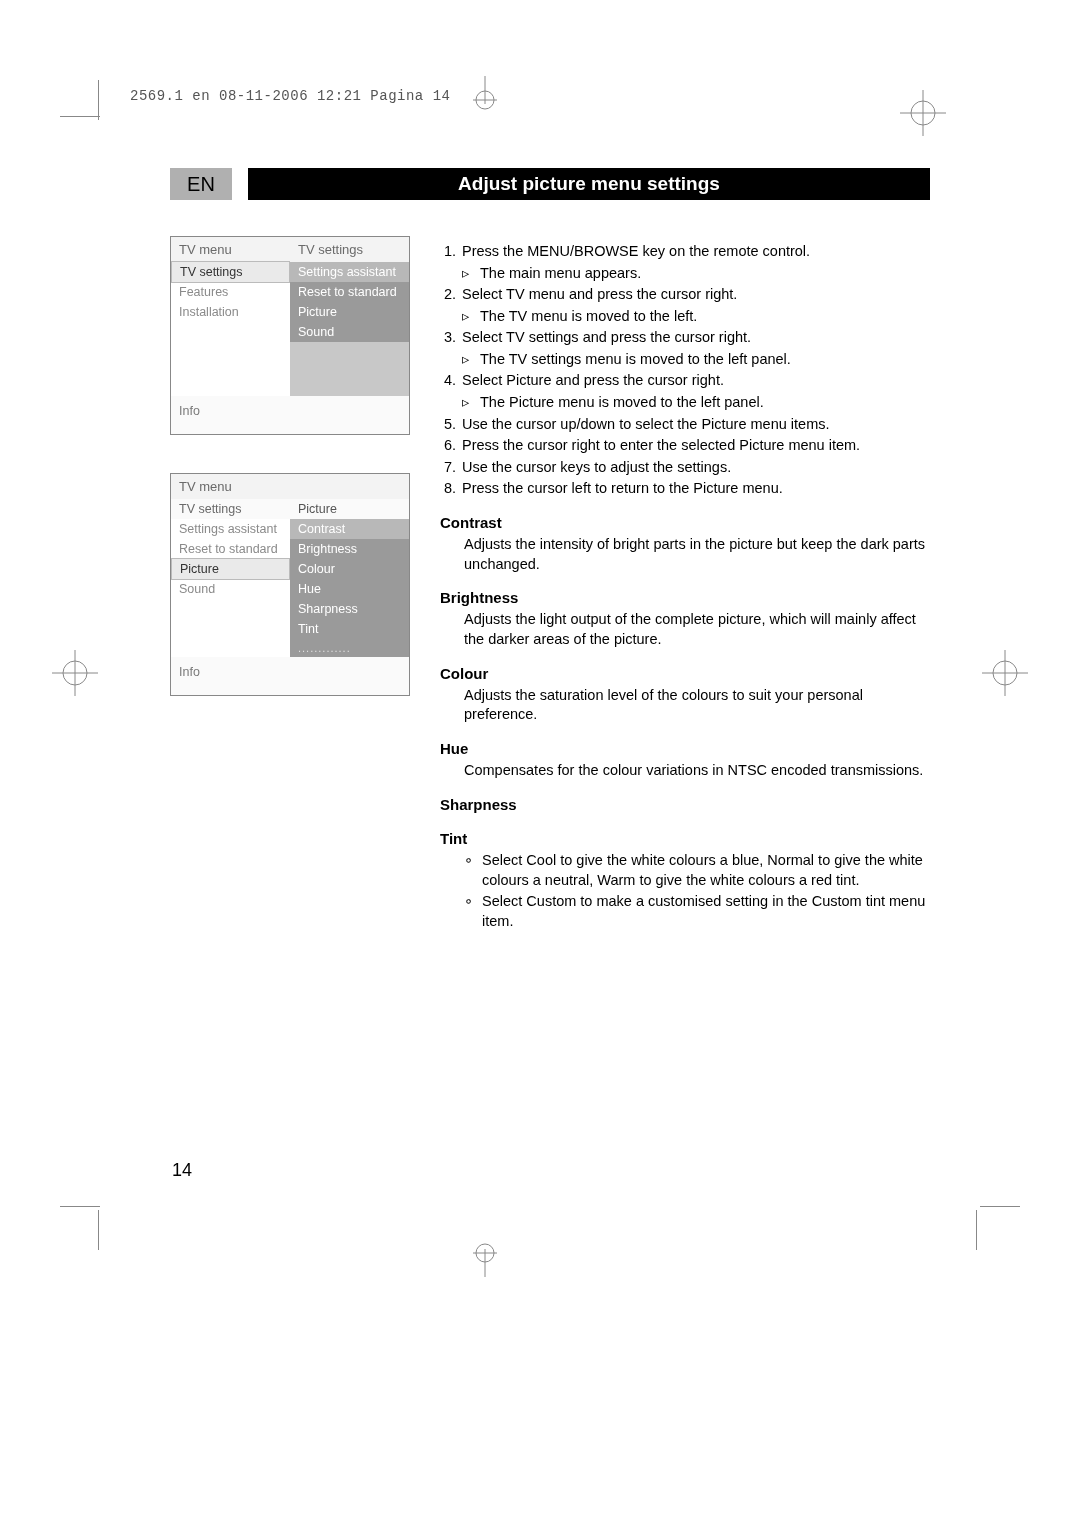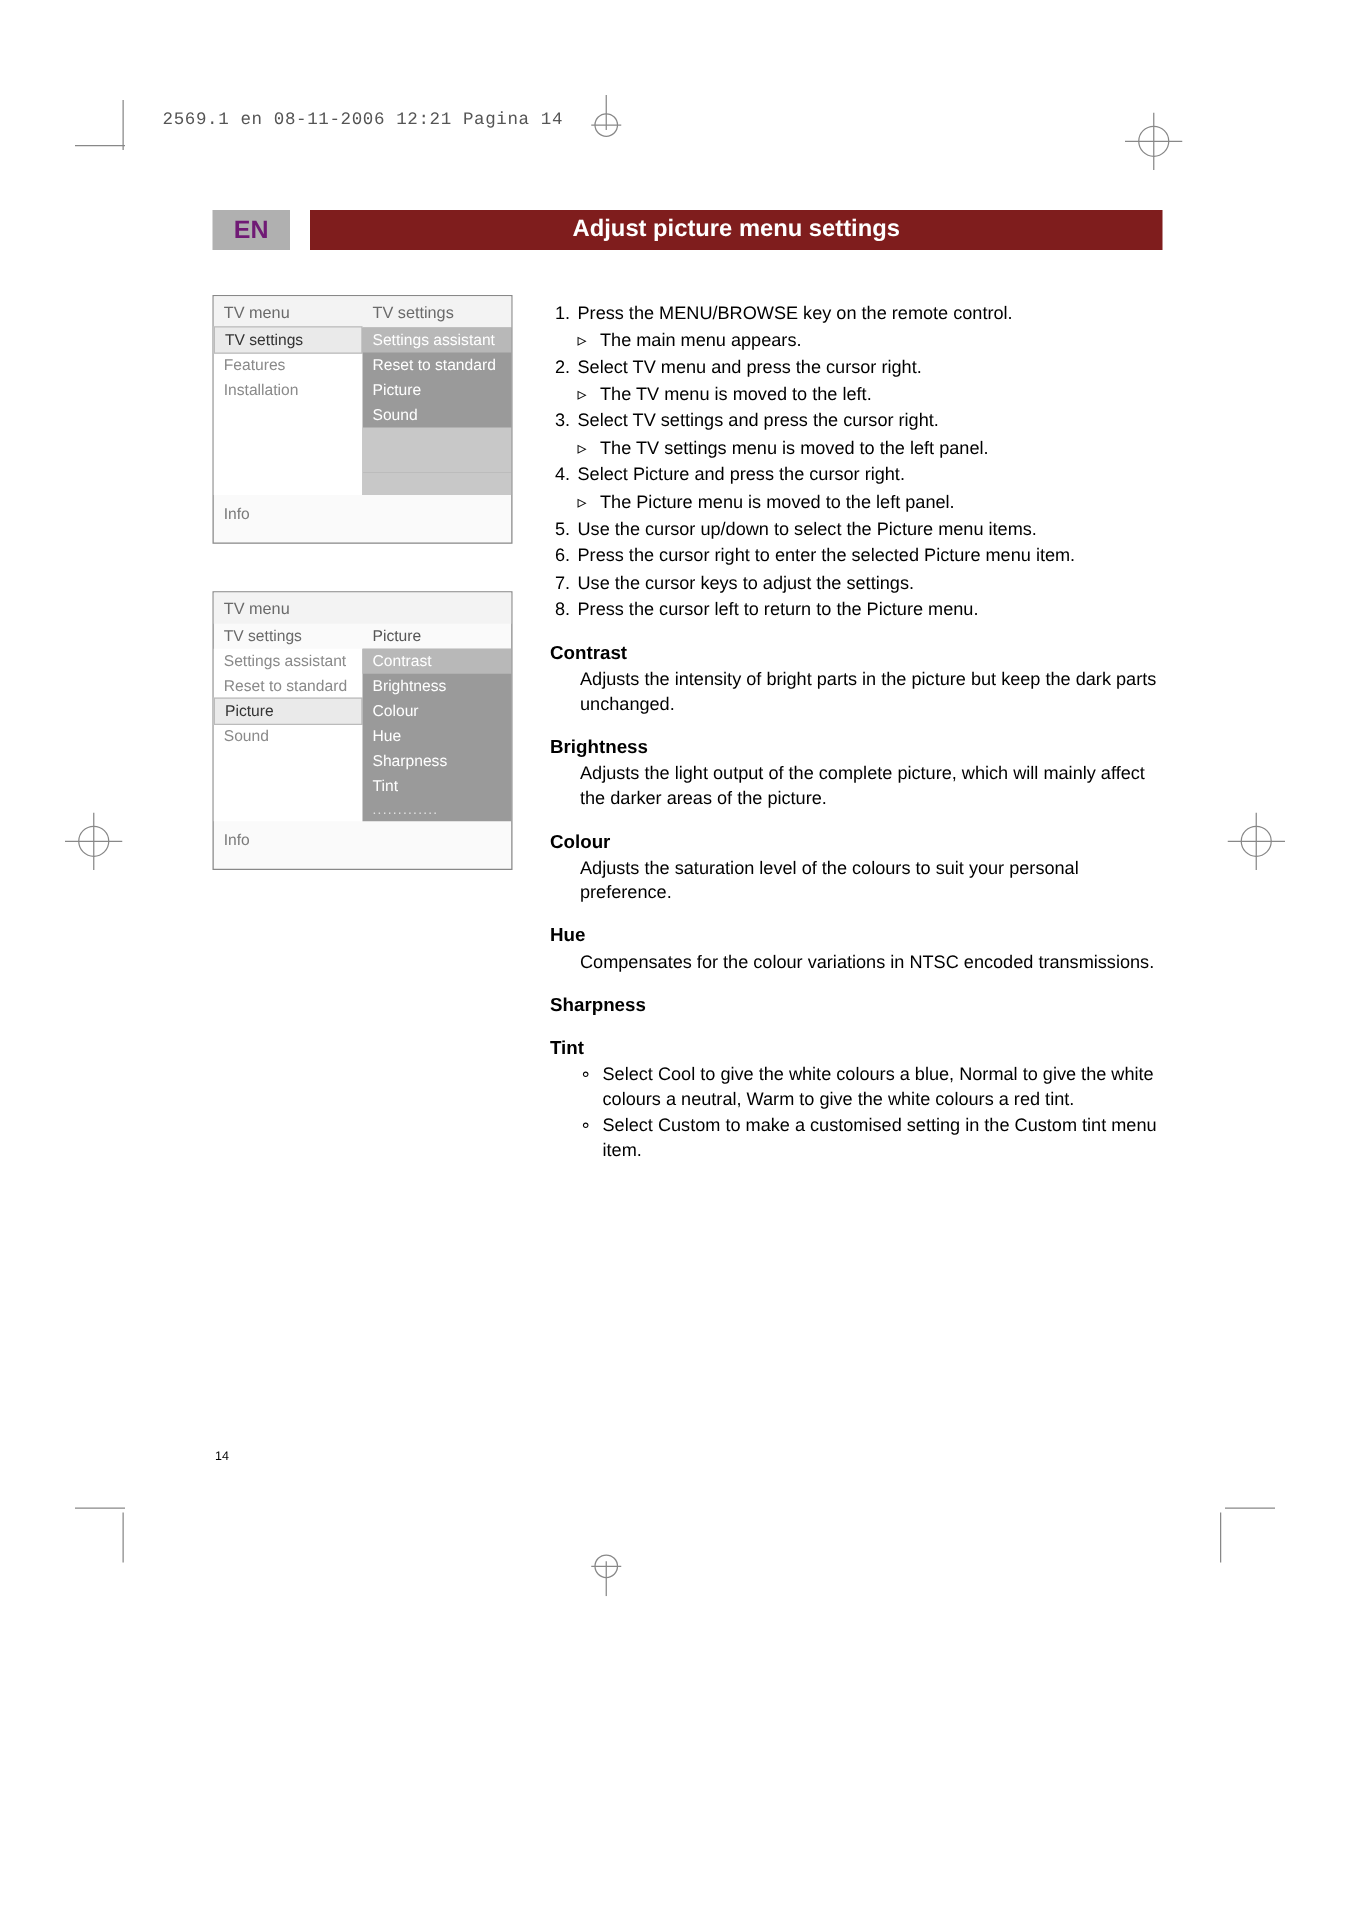--- a/index.html
+++ b/index.html
@@ -44,31 +44,31 @@
     }
     .title-bar {
       display: flex;
       width: 100%;
       height: 32px;
       margin-bottom: 36px;
     }
     .lang-chip {
       width: 62px;
       background: #b0b0b0;
-      color: #701a75;
-      font-weight: 700;
+      color: #000000;
+      font-weight: 400;
       font-size: 20px;
       display: flex;
       align-items: center;
       justify-content: center;
       margin-right: 16px;
     }
     .title-main {
       flex: 1;
-      background: #7f1d1d;
+      background: #000000;
       color: #fff;
       font-weight: 700;
       font-size: 19px;
       display: flex;
       align-items: center;
       justify-content: center;
     }
 
     .cols { display: flex; gap: 30px; }
     .left-col { width: 240px; }
@@ -128,21 +128,21 @@
     .def-title { font-weight: 700; font-size: 15px; margin-bottom: 2px; }
     .def-body { padding-left: 24px; }
     .bullet-row { display: flex; margin-bottom: 2px; }
     .bullet-row .b { width: 18px; }
     .bullet-row .t { flex: 1; }
 
     .page-num {
       position: absolute;
       top: 1160px;
       left: 172px;
-      font-size: 10px;
+      font-size: 18px;
     }
     b { font-weight: 400; }
   </style>
 </head>
 <body>
 
 <div class="header-line">2569.1 en  08-11-2006  12:21  Pagina 14</div>
 
 <div class="mark top-center">
   <svg width="60" height="44">

